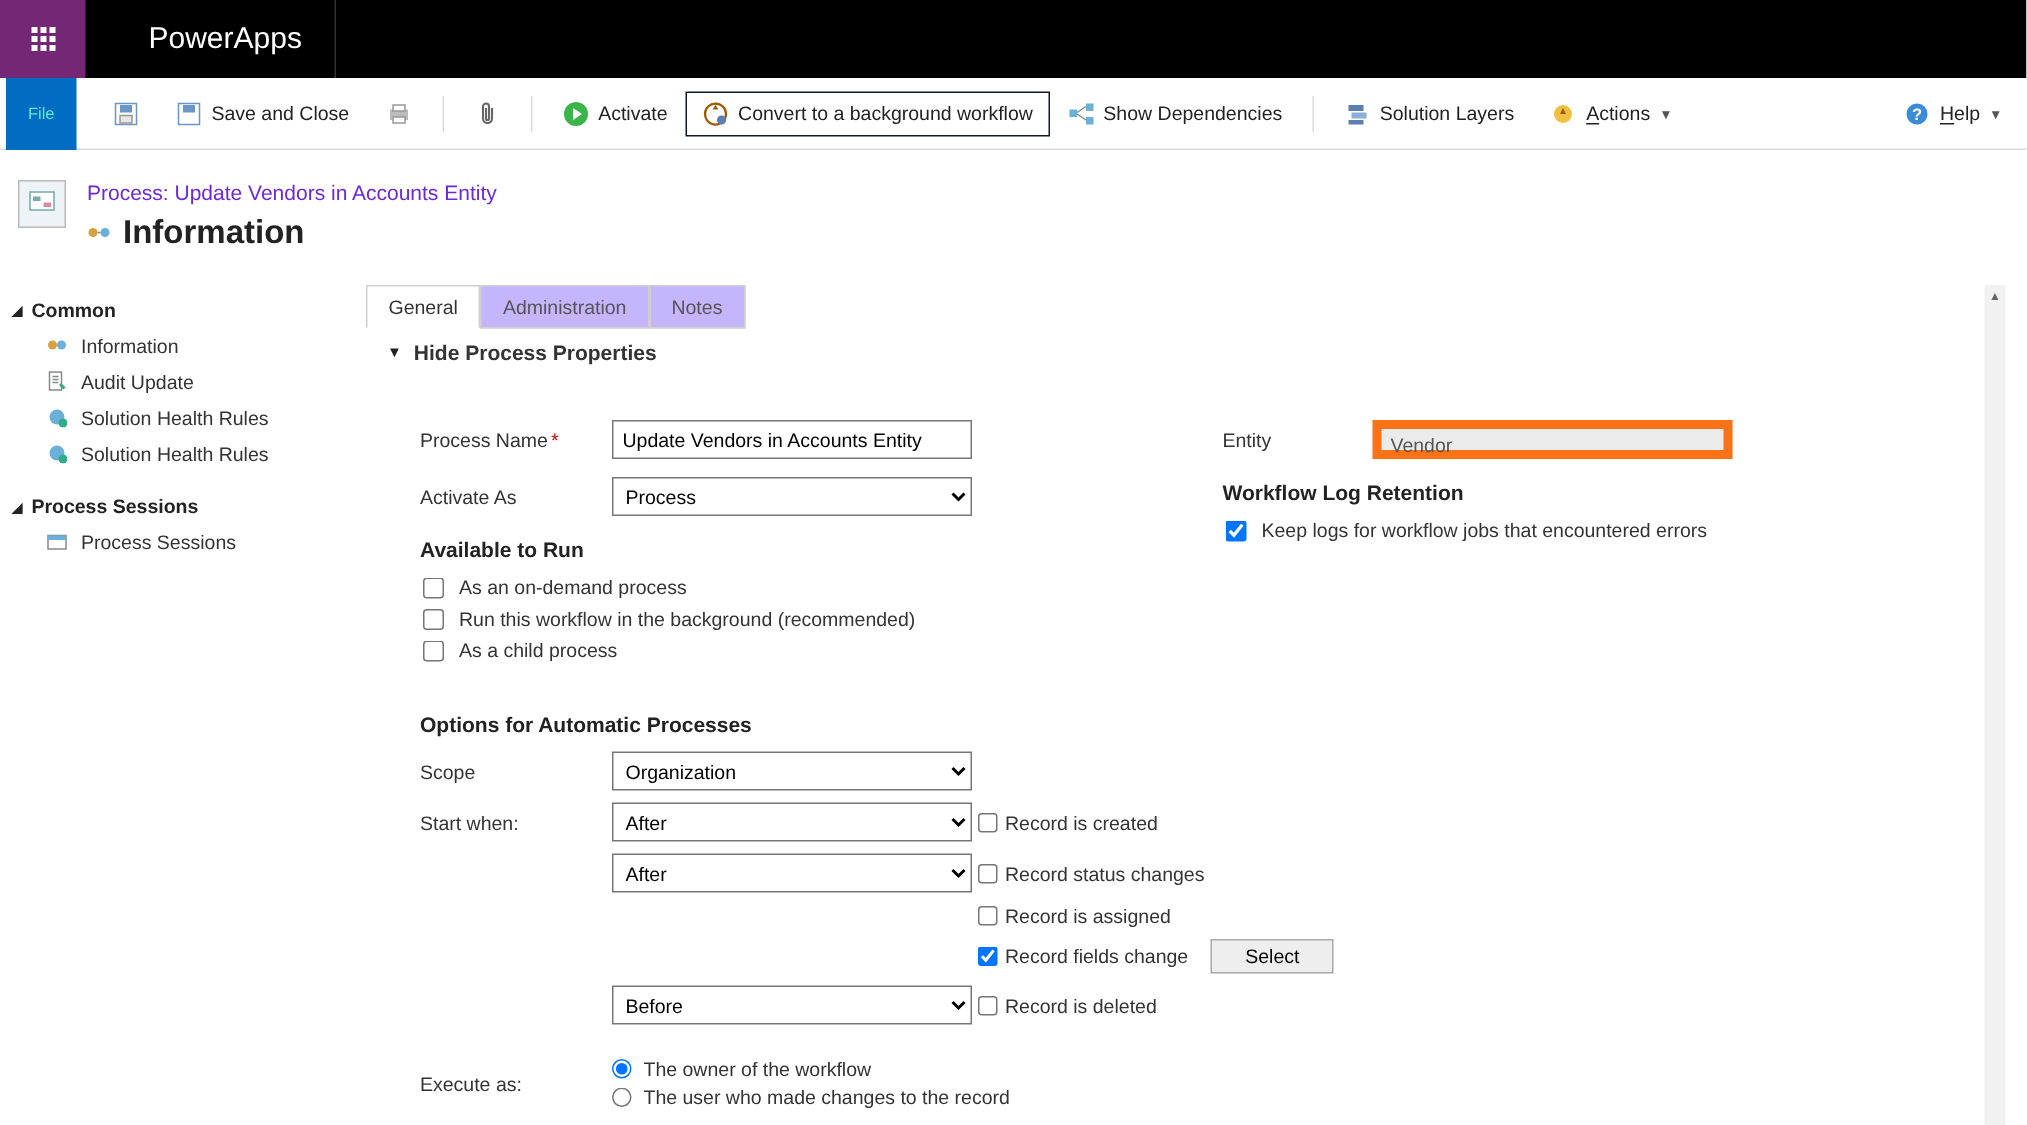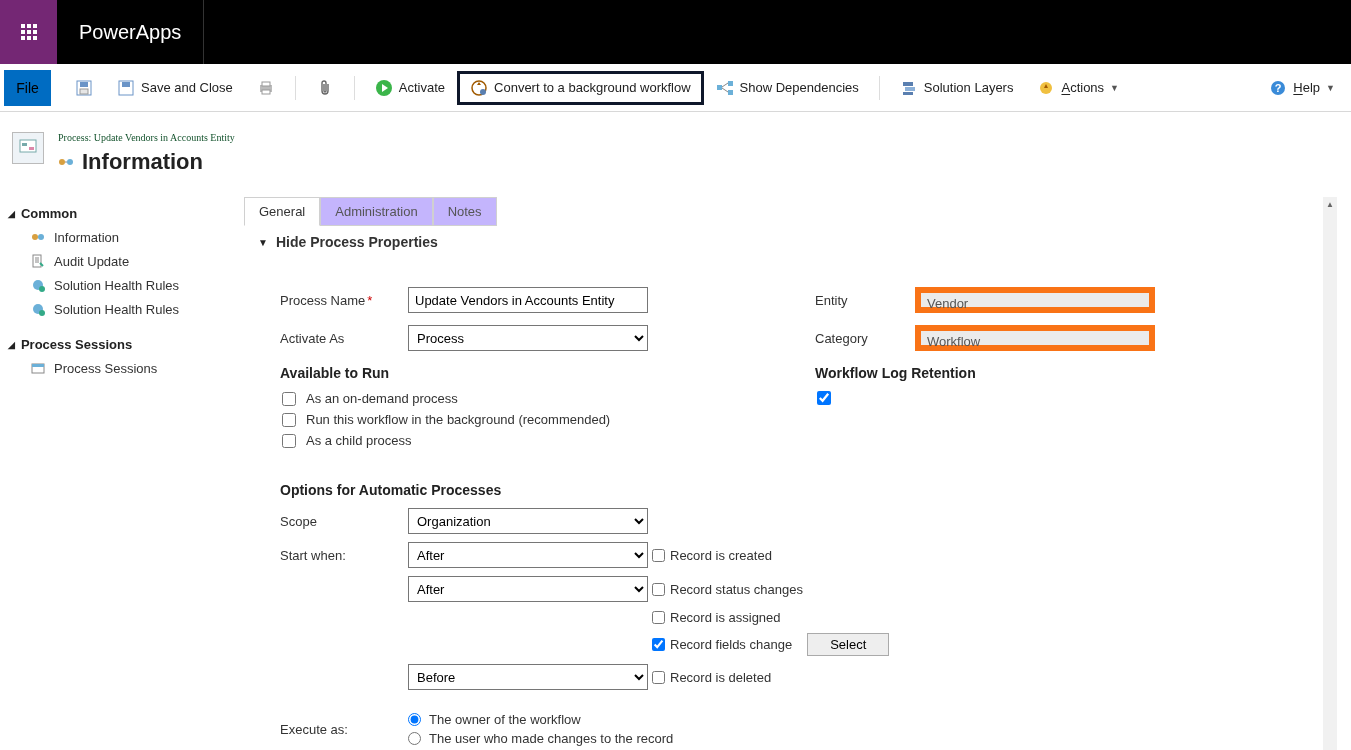--- a/index.html
+++ b/index.html
@@ -1,37 +1,37 @@
 <!DOCTYPE html>
 <html><head>
 <meta charset="utf-8">
 <style>
 * { margin:0; padding:0; box-sizing:border-box; font-family:"Segoe UI",Tahoma,Arial,sans-serif; }
 body { font-size:13px; color:#333; background:#fff; }
 
 
-.waffle-bar { height:64px; background:#000; display:flex; align-items:stretch; }
+.waffle-bar { height:52px; background:#000; display:flex; align-items:stretch;gap:20px; }
 .waffle-btn { width:57px; background:#742774; display:flex; align-items:center; justify-content:center; cursor:pointer; }
 .waffle-grid { display:grid; grid-template-columns:repeat(3,4px); grid-template-rows:repeat(3,4px); gap:2px; }
 .waffle-grid span { background:#fff; }
 .brand { color:#fff; font-size:20px; font-weight:400; display:flex; align-items:center; padding:0 22px; border-right:1px solid #333; }
 
 .ribbon { height:48px; display:flex; align-items:center; padding:0 4px; border-bottom:1px solid #d8d8d8; }
-.file-tab { height:36px; width:47px; background:#006cc2; color:#000000; display:flex; align-items:center; justify-content:center; font-size:14px; margin-right:12px; cursor:pointer; }
+.file-tab { height:48px; width:47px; background:#006cc2; color:#5eead4; display:flex; align-items:center; justify-content:center; font-size:11px; margin-right:12px; cursor:pointer; }
 .rbtn { display:inline-flex; align-items:center; gap:6px; padding:5px 10px; cursor:pointer; font-size:13px; color:#222; border:2px solid transparent; border-radius:0; }
-.rbtn.convert-hl { border:3px solid #0f172a; }
+.rbtn.convert-hl { border:1px solid #0f172a; }
 .rbtn .ico { width:18px; height:18px; display:inline-flex; align-items:center; justify-content:center; }
 .rsep { width:1px; height:24px; background:#ddd; margin:0 8px; }
 .rspacer { flex:1; }
 .u { text-decoration:underline; text-underline-offset:2px; }
 
 
 .pg-head { display:flex; align-items:flex-start; gap:14px; padding:20px 10px 22px 12px; }
 .pg-head .big-ico { width:32px; height:32px; border:1px solid #bbb; background:#eef3f7; display:flex; align-items:center; justify-content:center; }
-.pg-title-wrap .bc { font-size:10px; color:#14532d; margin-bottom:6px;font-family:Liberation Serif, serif; }
+.pg-title-wrap .bc { font-size:14px; color:#6d28d9; margin-bottom:6px; }
 .pg-title-wrap .title-row { display:flex; align-items:center; gap:8px; }
 .pg-title-wrap .title { font-size:22px; font-weight:600; color:#222; }
 
 
 .main { display:flex; }
 .sidebar { width:240px; padding:5px 0 0 8px; }
 .sb-group-hdr { font-weight:600; font-size:13px; color:#222; padding:4px 0; display:flex; align-items:center; gap:6px; cursor:pointer; }
 .sb-group-hdr::before { content:"◢"; font-size:9px; color:#222; transform:scaleX(1); }
 .sb-item { display:flex; align-items:center; gap:8px; padding:4px 0 4px 22px; cursor:pointer; color:#333; }
 .sb-item .sico { width:16px; height:16px; display:inline-flex; align-items:center; justify-content:center; }
@@ -327,28 +327,25 @@
               <input type="checkbox" style="">
               <span>As a child process</span>
             </div>
         </div>
 
         <div class="right-col">
           <div class="frow">
             <span class="lbl" style="width:100px;">Entity</span>
             <div class="ro">Vendor</div>
           </div>
-          <div class="frow">
-            <span class="lbl" style="width:100px;">Category</span>
-            <div class="ro">Workflow</div>
-          </div>
 
           <div class="sec-title">Workflow Log Retention</div>
           <div class="chk-row">
               <input type="checkbox" checked="" style="">
+              <span>Keep logs for workflow jobs that encountered errors</span>
             </div>
         </div>
       </div>
 
       <div class="sec-title" style="margin-top:28px;">Options for Automatic Processes</div>
 
       <div class="opts-grid">
         <div class="lbl">Scope</div>
         <select class="sel"><option>Organization</option></select>
         <div></div>

